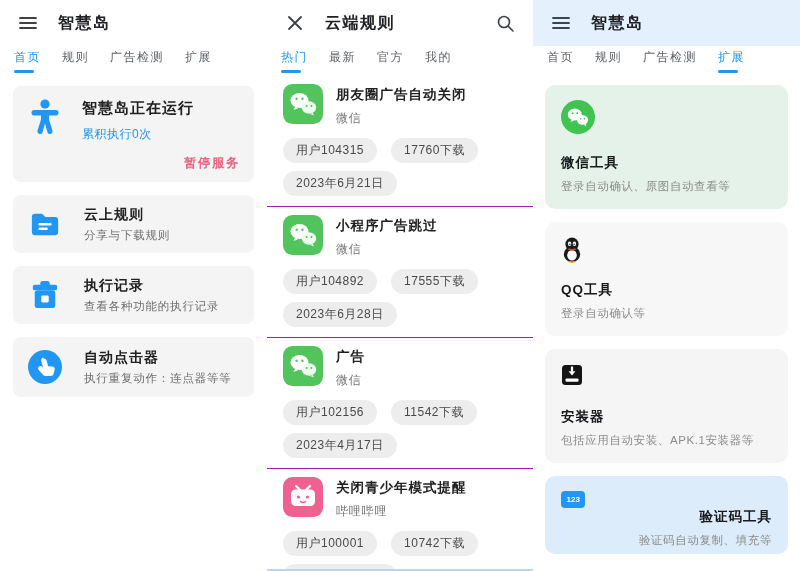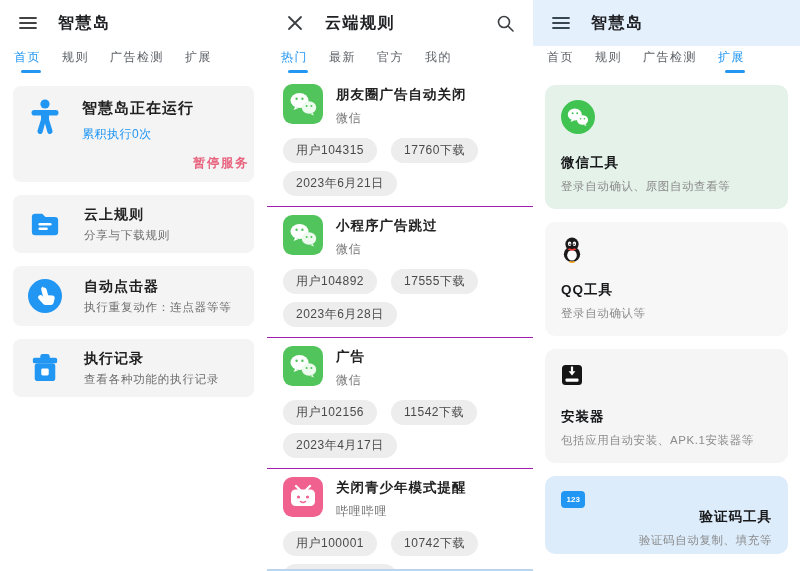--- a/index.html
+++ b/index.html
@@ -15,33 +15,33 @@
 
   
   .appbar{ height:46px; display:flex; align-items:center; padding:0 16px; gap:18px; }
   .appbar .bar-title{ font-size:16px; font-weight:700; color:#202124; letter-spacing:1.5px; }
   .appbar .spacer{ flex:1; }
   .appbar-blue{ background:#e4f0fc; }
   .icon-btn{ display:inline-flex; align-items:center; justify-content:center; width:24px; height:24px; cursor:pointer; }
 
   
   .tabs{ display:flex; gap:21px; padding:0 14px; height:30px; align-items:flex-start; background:#fff; }
-  .tab{ display:flex; flex-direction:column; align-items:flex-end; gap:4px; font-size:12px;
+  .tab{ display:flex; flex-direction:column; align-items:flex-start; gap:4px; font-size:12px;
         color:#5f6368; letter-spacing:1.5px; padding-top:3px; cursor:pointer; }
   .tab .ul{ width:20px; height:3px; border-radius:2px; background:transparent; }
   .tab.active{ color:#2196f3; }
   .tab.active .ul{ background:#2196f3; }
 
   
   .home-body{ padding:10px 13px 0; }
   .lcard{ background:#f4f4f5; border-radius:8px; margin-bottom:13px; }
   .status-card{ height:96px; position:relative; padding:13px 14px; display:flex; gap:19px; }
   .status-txt .st-title{ font-size:15px; font-weight:700; color:#212121; letter-spacing:1px; }
   .status-txt .st-link{ font-size:12px; color:#2196f3; margin-top:8px; display:block; letter-spacing:.5px; cursor:pointer; text-decoration:none; }
-  .pause-btn{ position:absolute; right:5px; bottom:10px; background:none; border:none;
+  .pause-btn{ position:absolute; right:14px; bottom:10px; background:none; border:none;
               font-family:inherit; font-size:12.5px; color:#e8647f; font-weight:700; letter-spacing:1.5px; cursor:pointer; }
   .rowcard{ display:flex; align-items:center; padding:0 14px; gap:21px; cursor:pointer; }
   .rc-2{ height:58px; } .rc-3{ height:58px; } .rc-4{ height:60px; }
   .rc-title{ font-size:14px; font-weight:700; color:#212121; letter-spacing:1px; }
   .rc-sub{ font-size:11.5px; color:#6d6d6d; margin-top:4px; letter-spacing:.8px; }
   .rc-icon{ display:inline-flex; width:36px; justify-content:center; }
 
   
   .mitem{ padding:8px 16px 10px; border-bottom:1px solid #a21caf; cursor:pointer; }
   .mitem:last-child{ border-bottom:none; }
@@ -124,45 +124,45 @@
             <rect x="9" y="12.5" width="14" height="2.6" rx="1.3" fill="#fff"></rect>
             <rect x="9" y="17.2" width="10" height="2.6" rx="1.3" fill="#fff"></rect>
           </svg>
         </span>
         <div>
           <div class="rc-title">云上规则</div>
           <div class="rc-sub">分享与下载规则</div>
         </div>
       </div>
 
-      <div class="lcard rowcard rc-4">
-        <span class="rc-icon">
-          <svg width="34" height="34" viewBox="0 0 34 34">
-            <circle cx="17" cy="17" r="17" fill="#2196f3"></circle>
-            <path d="M15.2 8.6 c1.5-.4 3 .5 3.4 2 l1.5 5.6 4.3.2 c1.6.1 2.7 1.6 2.3 3.1 l-1.2 4.6 c-.3 1.2-1.4 2-2.6 2 h-5.6 c-.8 0-1.6-.4-2.1-1 l-4.5-5.2 c-.9-1-.8-2.6.3-3.4 1-.9 2.5-.7 3.3.3 l.9 1.1 -1.9-6.9 c-.4-1.5.4-3 1.9-3.4 z" fill="#fff"></path>
-          </svg>
-        </span>
-        <div>
-          <div class="rc-title">自动点击器</div>
-          <div class="rc-sub">执行重复动作：连点器等等</div>
-        </div>
-      </div>
-
       <div class="lcard rowcard rc-3">
         <span class="rc-icon">
           <svg width="28" height="30" viewBox="0 0 30 32">
             <rect x="10" y="1" width="10" height="7" rx="2.5" fill="#2196f3"></rect>
             <rect x="2" y="5" width="26" height="6" rx="2" fill="#2196f3"></rect>
             <rect x="4" y="11" width="22" height="19" rx="3" fill="#2196f3"></rect>
             <rect x="11" y="16.5" width="8" height="7.5" rx="1.5" fill="#fff"></rect>
           </svg>
         </span>
         <div>
           <div class="rc-title">执行记录</div>
           <div class="rc-sub">查看各种功能的执行记录</div>
+        </div>
+      </div>
+
+      <div class="lcard rowcard rc-4">
+        <span class="rc-icon">
+          <svg width="34" height="34" viewBox="0 0 34 34">
+            <circle cx="17" cy="17" r="17" fill="#2196f3"></circle>
+            <path d="M15.2 8.6 c1.5-.4 3 .5 3.4 2 l1.5 5.6 4.3.2 c1.6.1 2.7 1.6 2.3 3.1 l-1.2 4.6 c-.3 1.2-1.4 2-2.6 2 h-5.6 c-.8 0-1.6-.4-2.1-1 l-4.5-5.2 c-.9-1-.8-2.6.3-3.4 1-.9 2.5-.7 3.3.3 l.9 1.1 -1.9-6.9 c-.4-1.5.4-3 1.9-3.4 z" fill="#fff"></path>
+          </svg>
+        </span>
+        <div>
+          <div class="rc-title">自动点击器</div>
+          <div class="rc-sub">执行重复动作：连点器等等</div>
         </div>
       </div>
     </main>
   </section>
 
   <section class="panel p-mid">
     <header class="appbar">
       <span class="icon-btn">
         <svg width="18" height="18" viewBox="0 0 18 18">
             <path d="M3 3l12 12M15 3L3 15" stroke="#3c4043" stroke-width="1.8" stroke-linecap="round"></path>

